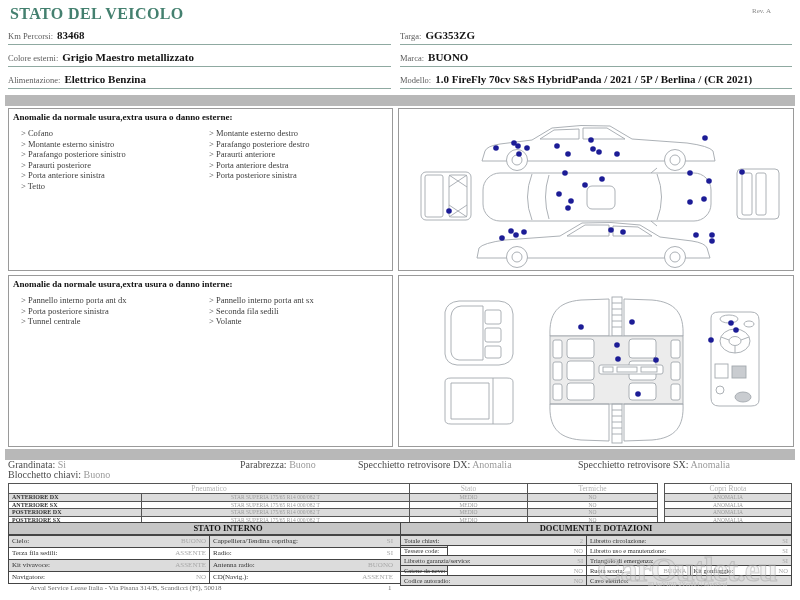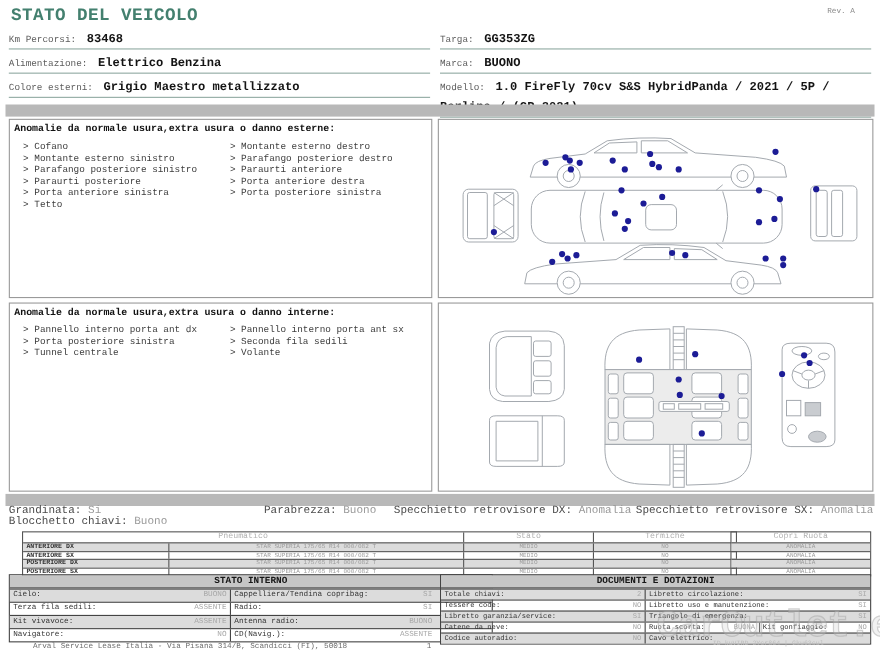--- a/index.html
+++ b/index.html
@@ -1,17 +1,17 @@
 <!DOCTYPE html>
 <html><head>
 <meta charset="utf-8">
 <style>
   html,body{margin:0;padding:0;background:#e9e9e9;}
   .page{position:relative;width:800px;height:600px;background:#ffffff;overflow:hidden;
-        font-family:Liberation Mono, monospace;-webkit-font-smoothing:antialiased;}
+        font-family:Liberation Serif, serif;-webkit-font-smoothing:antialiased;}
   
   .title{position:absolute;left:10px;top:5px;font-size:16px;font-weight:bold;color:#44806f;letter-spacing:.4px;}
   .rev{position:absolute;left:752px;top:7px;font-size:7px;color:#8a8a8a;}
   .info-col{position:absolute;top:23px;}
   .info-left{left:8px;width:383px;}
   .info-right{left:400px;width:392px;}
   .info-row{border-bottom:1px solid #8fa9a1;padding:2px 0 1px 0;min-height:11px;}
   .info-row .lbl{font-size:8.5px;color:#5c5c5c;}
   .info-row .val{font-size:11px;font-weight:bold;color:#141414;}
   .gbar{position:absolute;left:5px;width:790px;height:11px;background:#b8b8b8;}
@@ -24,21 +24,21 @@
   .box-int-diag{left:398px;top:275px;width:394px;height:170px;}
   .box-title{position:absolute;left:4px;top:3px;font-size:9px;font-weight:bold;color:#111;}
   .alist{position:absolute;top:19px;font-size:8.5px;color:#3c3c3c;line-height:10.5px;white-space:nowrap;}
   .alist-l{left:12px;} .alist-r{left:200px;}
   .aitem::before{content:"> ";}
   .diag{position:absolute;left:0;top:0;width:100%;height:100%;}
   
   .sum{position:absolute;font-size:10px;white-space:nowrap;}
   .sum .lbl{color:#4a4a4a;} .sum .val{color:#9a9a9a;}
   
-  .tyres{position:absolute;left:8px;top:483px;width:650px;border:1px solid #555;box-sizing:border-box;margin-left:12px;}
+  .tyres{position:absolute;left:8px;top:483px;width:650px;border:1px solid #555;box-sizing:border-box;}
   .copri{position:absolute;left:664px;top:483px;width:128px;border:1px solid #555;box-sizing:border-box;}
   .trow{display:flex;height:6.5px;line-height:6.5px;border-top:1px solid #555;}
   .thead{height:9px;line-height:9px;border-top:none;}
   .trow.odd{background:#dcdcdc;}
   .tc{box-sizing:border-box;border-left:1px solid #555;text-align:center;overflow:hidden;
       font-size:5.5px;color:#9c9c9c;}
   .tc:first-child{border-left:none;}
   .tc-pos{width:132px;text-align:left;padding-left:3px;font-size:6px;font-weight:bold;color:#333;}
   .tc-spec{width:268px;} .tc-stato{width:118px;} .tc-term{width:130px;}
   .tc-head{font-size:7.5px;color:#b2b2b2;}
@@ -75,26 +75,26 @@
 
   <div class="title">STATO DEL VEICOLO</div>
   <div class="rev">Rev. A</div>
 
   <div class="info-col info-left">
     <div class="info-row">
       <span class="lbl">Km Percorsi:</span>
       <span class="val">83468</span>
     </div>
     <div class="info-row">
+      <span class="lbl">Colore esterni:</span>
+      <span class="val">Grigio Maestro metallizzato</span>
+    </div>
+    <div class="info-row">
       <span class="lbl">Alimentazione:</span>
       <span class="val">Elettrico Benzina</span>
-    </div>
-    <div class="info-row">
-      <span class="lbl">Colore esterni:</span>
-      <span class="val">Grigio Maestro metallizzato</span>
     </div>
   </div>
 
   <div class="info-col info-right">
     <div class="info-row">
       <span class="lbl">Targa:</span>
       <span class="val">GG353ZG</span>
     </div>
     <div class="info-row">
       <span class="lbl">Marca:</span>

